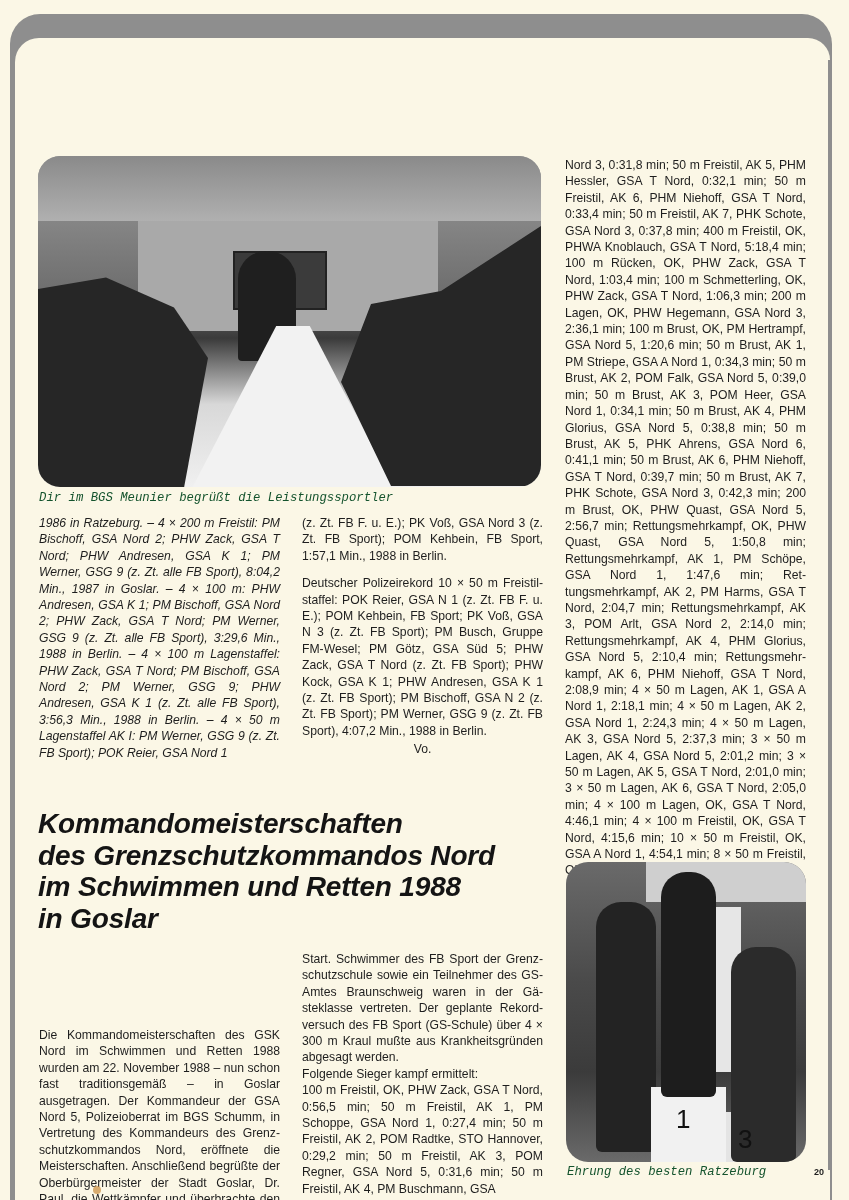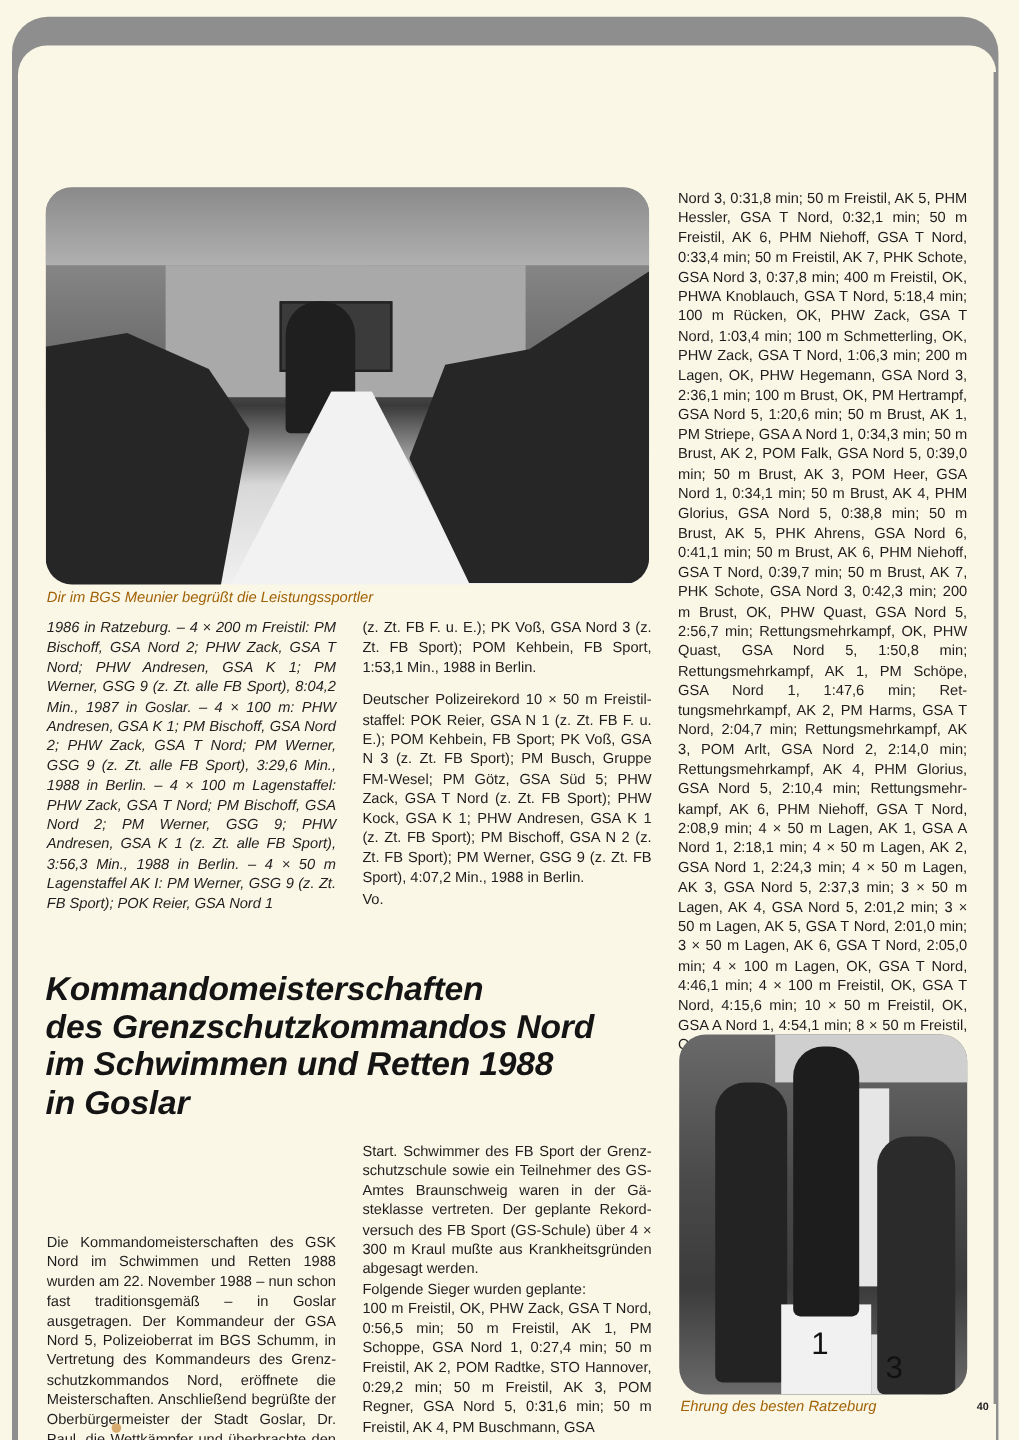--- a/index.html
+++ b/index.html
@@ -53,29 +53,29 @@
   .photo2 .wallgrid { position:absolute; left:80px; top:0; width:160px; height:40px; background:#cfcfcf; }
   .photo2 .door { position:absolute; left:135px; top:45px; width:40px; height:165px; background:#e6e6e6; }
   .photo2 .p-left { position:absolute; left:30px; top:40px; width:60px; height:250px; background:#232323; border-radius:25px 25px 6px 6px; }
   .photo2 .p-mid { position:absolute; left:95px; top:10px; width:55px; height:225px; background:#1d1d1d; border-radius:25px 25px 6px 6px; }
   .photo2 .p-right { position:absolute; left:165px; top:85px; width:65px; height:215px; background:#2b2b2b; border-radius:25px 25px 6px 6px; }
   .photo2 .podium1 { position:absolute; left:85px; top:225px; width:75px; height:75px; background:#f1f1f1; }
   .photo2 .podium3 { position:absolute; left:160px; top:250px; width:45px; height:50px; background:#e4e4e4; }
   .photo2 .num { position:absolute; font-family: "Liberation Sans", sans-serif; font-size:26px; color:#111; }
 
   .caption {
-    position: absolute; font-style: italic; font-size: 12.3px; color: #a16207; white-space: nowrap;
+    position: absolute; font-style: italic; font-size: 12.3px; color: #14532d; white-space: nowrap; font-family: Liberation Mono, monospace;
   }
   .col {
     position: absolute; font-size: 12.2px; line-height: 16.4px; text-align: justify;
     hyphens: manual;
   }
   .col p { margin: 0; }
   .col p + p { margin-top: 11px; }
-  .sig { text-align: left; margin-top: 2px; }
+  .sig { text-align: center; margin-top: 2px; }
   .headline {
     position: absolute; left: 38px; top: 808px; width: 520px;
     font-family: "Liberation Sans", sans-serif; font-weight: bold; font-style: italic;
     font-size: 27.5px; line-height: 31.5px; color: #141414; letter-spacing: -0.2px;
     transform: scaleX(1.02); transform-origin: left;
   }
   .pagenum { position:absolute; left:814px; top:1167px; font-size:9px; font-weight:bold; }
   .speck { position:absolute; left:93px; top:1186px; width:8px; height:8px; background:#c98a3a; border-radius:50%; opacity:.7; }
 </style>
 </head>
@@ -94,21 +94,21 @@
   <div class="men-left"></div>
   <div class="men-right"></div>
 </div>
 <div class="caption" style="left:39px; top:491px;">Dir im BGS Meunier begrüßt die Leistungssportler</div>
 
 <div class="col" style="left:39px; top:515px; width:241px;font-style:italic;">
   <p>1986 in Ratzeburg. – 4 × 200 m Freistil: PM Bischoff, GSA Nord 2; PHW Zack, GSA T Nord; PHW Andresen, GSA K 1; PM Werner, GSG 9 (z. Zt. alle FB Sport), 8:04,2 Min., 1987 in Goslar. – 4 × 100 m: PHW Andresen, GSA K 1; PM Bischoff, GSA Nord 2; PHW Zack, GSA T Nord; PM Werner, GSG 9 (z. Zt. alle FB Sport), 3:29,6 Min., 1988 in Berlin. – 4 × 100 m Lagenstaffel: PHW Zack, GSA T Nord; PM Bischoff, GSA Nord 2; PM Werner, GSG 9; PHW Andresen, GSA K 1 (z. Zt. alle FB Sport), 3:56,3 Min., 1988 in Berlin. – 4 × 50 m Lagenstaffel AK I: PM Werner, GSG 9 (z. Zt. FB Sport); POK Reier, GSA Nord 1</p>
 </div>
 
 <div class="col" style="left:302px; top:515px; width:241px;">
-  <p>(z. Zt. FB F. u. E.); PK Voß, GSA Nord 3 (z. Zt. FB Sport); POM Kehbein, FB Sport, 1:53,1 Min., 1988 in Berlin.</p>
+  <p>(z. Zt. FB F. u. E.); PK Voß, GSA Nord 3 (z. Zt. FB Sport); POM Kehbein, FB Sport, 1:57,1 Min., 1988 in Berlin.</p>
   <p>Deutscher Polizeirekord 10 × 50 m Freistil­staffel: POK Reier, GSA N 1 (z. Zt. FB F. u. E.); POM Kehbein, FB Sport; PK Voß, GSA N 3 (z. Zt. FB Sport); PM Busch, Gruppe FM-Wesel; PM Götz, GSA Süd 5; PHW Zack, GSA T Nord (z. Zt. FB Sport); PHW Kock, GSA K 1; PHW Andresen, GSA K 1 (z. Zt. FB Sport); PM Bischoff, GSA N 2 (z. Zt. FB Sport); PM Werner, GSG 9 (z. Zt. FB Sport), 4:07,2 Min., 1988 in Berlin.</p>
   <div class="sig">Vo.</div>
 </div>
 
 <div class="col" style="left:565px; top:157px; width:241px;">
   <p>Nord 3, 0:31,8 min; 50 m Freistil, AK 5, PHM Hessler, GSA T Nord, 0:32,1 min; 50 m Freistil, AK 6, PHM Niehoff, GSA T Nord, 0:33,4 min; 50 m Freistil, AK 7, PHK Scho­te, GSA Nord 3, 0:37,8 min; 400 m Freistil, OK, PHWA Knoblauch, GSA T Nord, 5:18,4 min; 100 m Rücken, OK, PHW Zack, GSA T Nord, 1:03,4 min; 100 m Schmetter­ling, OK, PHW Zack, GSA T Nord, 1:06,3 min; 200 m Lagen, OK, PHW Hegemann, GSA Nord 3, 2:36,1 min; 100 m Brust, OK, PM Hertrampf, GSA Nord 5, 1:20,6 min; 50 m Brust, AK 1, PM Striepe, GSA A Nord 1, 0:34,3 min; 50 m Brust, AK 2, POM Falk, GSA Nord 5, 0:39,0 min; 50 m Brust, AK 3, POM Heer, GSA Nord 1, 0:34,1 min; 50 m Brust, AK 4, PHM Glorius, GSA Nord 5, 0:38,8 min; 50 m Brust, AK 5, PHK Ahrens, GSA Nord 6, 0:41,1 min; 50 m Brust, AK 6, PHM Niehoff, GSA T Nord, 0:39,7 min; 50 m Brust, AK 7, PHK Schote, GSA Nord 3, 0:42,3 min; 200 m Brust, OK, PHW Quast, GSA Nord 5, 2:56,7 min; Rettungsmehr­kampf, OK, PHW Quast, GSA Nord 5, 1:50,8 min; Rettungsmehrkampf, AK 1, PM Schöpe, GSA Nord 1, 1:47,6 min; Ret­tungsmehrkampf, AK 2, PM Harms, GSA T Nord, 2:04,7 min; Rettungsmehrkampf, AK 3, POM Arlt, GSA Nord 2, 2:14,0 min; Rettungsmehrkampf, AK 4, PHM Glorius, GSA Nord 5, 2:10,4 min; Rettungsmehr­kampf, AK 6, PHM Niehoff, GSA T Nord, 2:08,9 min; 4 × 50 m Lagen, AK 1, GSA A Nord 1, 2:18,1 min; 4 × 50 m Lagen, AK 2, GSA Nord 1, 2:24,3 min; 4 × 50 m Lagen, AK 3, GSA Nord 5, 2:37,3 min; 3 × 50 m Lagen, AK 4, GSA Nord 5, 2:01,2 min; 3 × 50 m Lagen, AK 5, GSA T Nord, 2:01,0 min; 3 × 50 m Lagen, AK 6, GSA T Nord, 2:05,0 min; 4 × 100 m Lagen, OK, GSA T Nord, 4:46,1 min; 4 × 100 m Freistil, OK, GSA T Nord, 4:15,6 min; 10 × 50 m Freistil, OK, GSA A Nord 1, 4:54,1 min; 8 × 50 m Freistil, OK – AK 7, GSA T Nord, 4:39,6</p>
 </div>
 
 <div class="headline">
   <div>Kommandomeisterschaften</div>
@@ -116,31 +116,31 @@
   <div>im Schwimmen und Retten 1988</div>
   <div>in Goslar</div>
 </div>
 
 <div class="col" style="left:39px; top:979px; width:241px;margin-top:48px;">
   <p>Die Kommandomeisterschaften des GSK Nord im Schwimmen und Retten 1988 wurden am 22. November 1988 – nun schon fast traditionsgemäß – in Goslar ausgetragen. Der Kommandeur der GSA Nord 5, Polizeioberrat im BGS Schumm, in Vertretung des Kommandeurs des Grenz­schutzkommandos Nord, eröffnete die Meisterschaften. Anschließend begrüßte der Oberbürgermeister der Stadt Goslar, Dr. Paul, die Wettkämpfer und überbrachte den Ehrenpreis der Stadt Goslar. Bei einer geringeren Beteiligung als in den Vorjah­ren gingen in 27 Einzel- und 13 Staffelent­scheidungen 170 Wettkämpfer an den</p>
 </div>
 
 <div class="col" style="left:302px; top:951px; width:241px;">
   <p>Start. Schwimmer des FB Sport der Grenz­schutzschule sowie ein Teilnehmer des GS-Amtes Braunschweig waren in der Gä­steklasse vertreten. Der geplante Rekord­versuch des FB Sport (GS-Schule) über 4 × 300 m Kraul mußte aus Krankheits­gründen abgesagt werden.</p>
-  <p style="margin-top:0">Folgende Sieger wurden geplante:</p>
+  <p style="margin-top:0">Folgende Sieger kampf ermittelt:</p>
   <p style="margin-top:0">100 m Freistil, OK, PHW Zack, GSA T Nord, 0:56,5 min; 50 m Freistil, AK 1, PM Schoppe, GSA Nord 1, 0:27,4 min; 50 m Freistil, AK 2, POM Radtke, STO Hanno­ver, 0:29,2 min; 50 m Freistil, AK 3, POM Regner, GSA Nord 5, 0:31,6 min; 50 m Freistil, AK 4, PM Buschmann, GSA</p>
 </div>
 
 <div class="photo photo2">
   <div class="wallgrid"></div>
   <div class="door"></div>
   <div class="p-left"></div>
   <div class="podium1"></div>
   <div class="podium3"></div>
   <div class="p-mid"></div>
   <div class="p-right"></div>
   <div class="num" style="left:110px; top:242px;">1</div>
   <div class="num" style="left:172px; top:262px;">3</div>
 </div>
 <div class="caption" style="left:567px; top:1165px;">Ehrung des besten Ratzeburg</div>
 
-<div class="pagenum">40</div>
+<div class="pagenum">20</div>
 <div class="speck"></div>
 
 </body></html>

